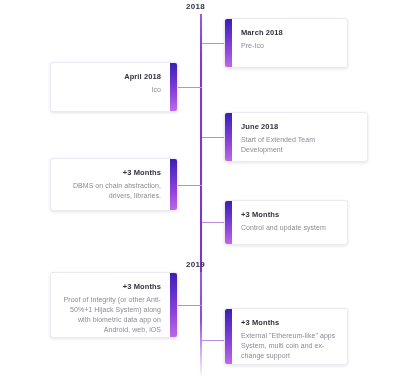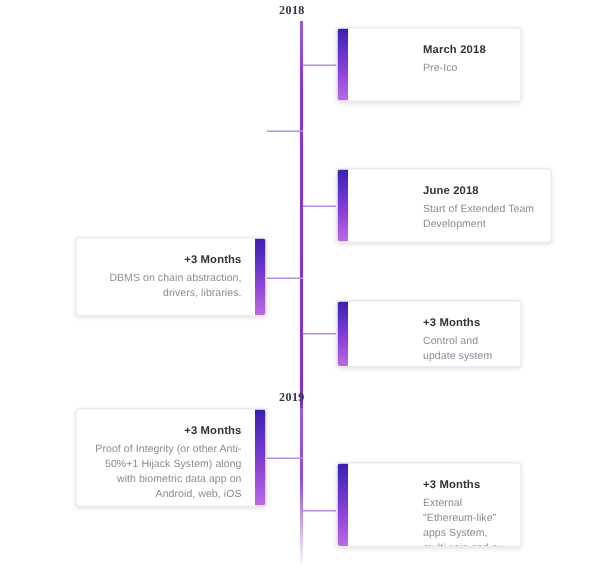--- a/index.html
+++ b/index.html
@@ -34,21 +34,20 @@
   }
 
   
   .year-label{
     position:absolute;
     font-size:8px;
     font-weight:bold;
     color:#2f3542;
     letter-spacing:0.3px;
     white-space:nowrap;
-    font-family:Liberation Serif, serif;
   }
   #year-2018{left:186px;top:2px;}
   #year-2019{left:186px;top:260px;}
 
   
   .connector{
     position:absolute;
     height:1px;
     background:#b98ce4;
   }
@@ -73,21 +72,20 @@
   .bar-right{right:0;}
 
   .card-body{
     position:absolute;
     top:0;bottom:0;
   }
   .card-right .card-body{
     left:7px;right:0;
     padding:8px 9px 16px 9px;
     text-align:left;
-    margin-left:41px;
   }
   .card-left .card-body{
     left:0;right:7px;
     padding:8px 9px 8px 9px;
     text-align:right;
   }
 
   .card-title{
     font-size:7.5px;
     font-weight:bold;
@@ -124,20 +122,27 @@
   <div class="connector" style="left:202px;top:340px;width:22px;"></div>
 
   <div class="card card-right" style="left:224px;top:18px;width:124px;height:50px;">
     <div class="bar bar-left"></div>
     <div class="card-body">
       <p class="card-title">March 2018</p>
       <p class="card-text">Pre-Ico</p>
     </div>
   </div>
 
+  <div class="card card-left" style="left:50px;top:62px;width:128px;height:50px;">
+    <div class="bar bar-right"></div>
+    <div class="card-body">
+      <p class="card-title">April 2018</p>
+      <p class="card-text">Ico</p>
+    </div>
+  </div>
 
   <div class="card card-right" style="left:224px;top:112px;width:144px;height:50px;">
     <div class="bar bar-left"></div>
     <div class="card-body">
       <p class="card-title">June 2018</p>
       <p class="card-text">Start of Extended Team Development</p>
     </div>
   </div>
 
   <div class="card card-left" style="left:50px;top:158px;width:128px;height:53px;">

